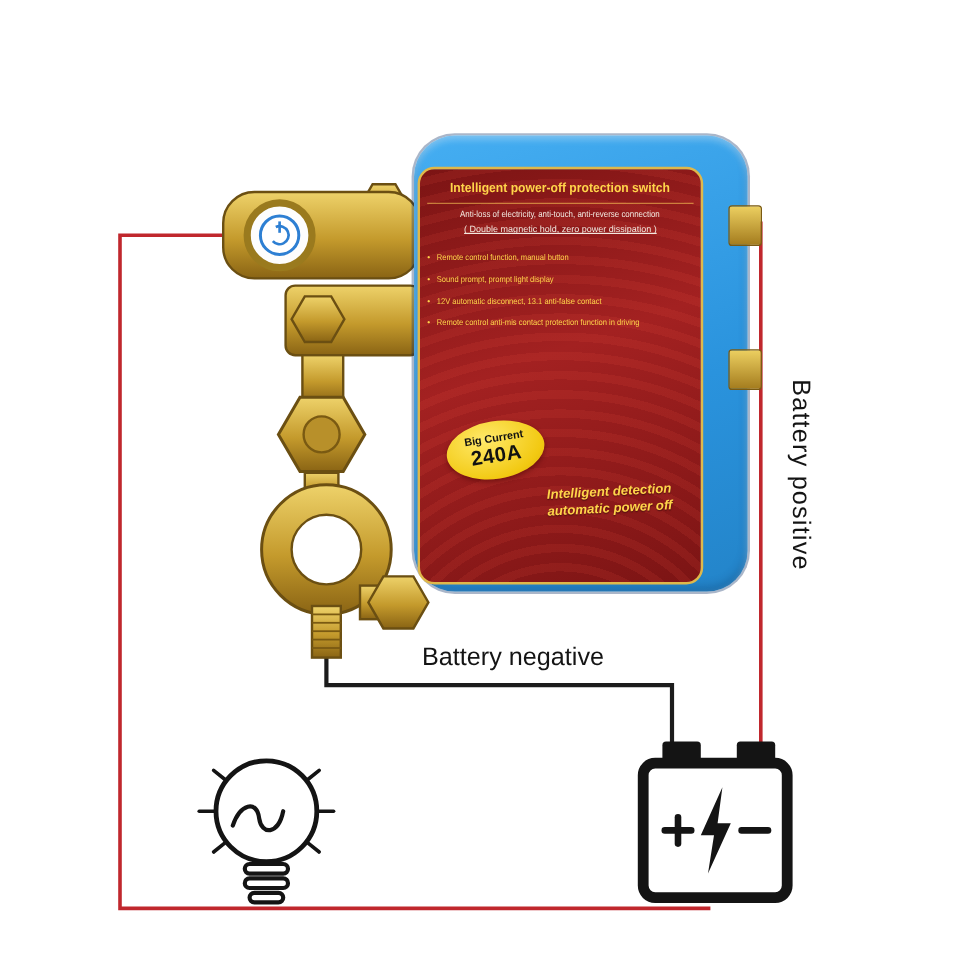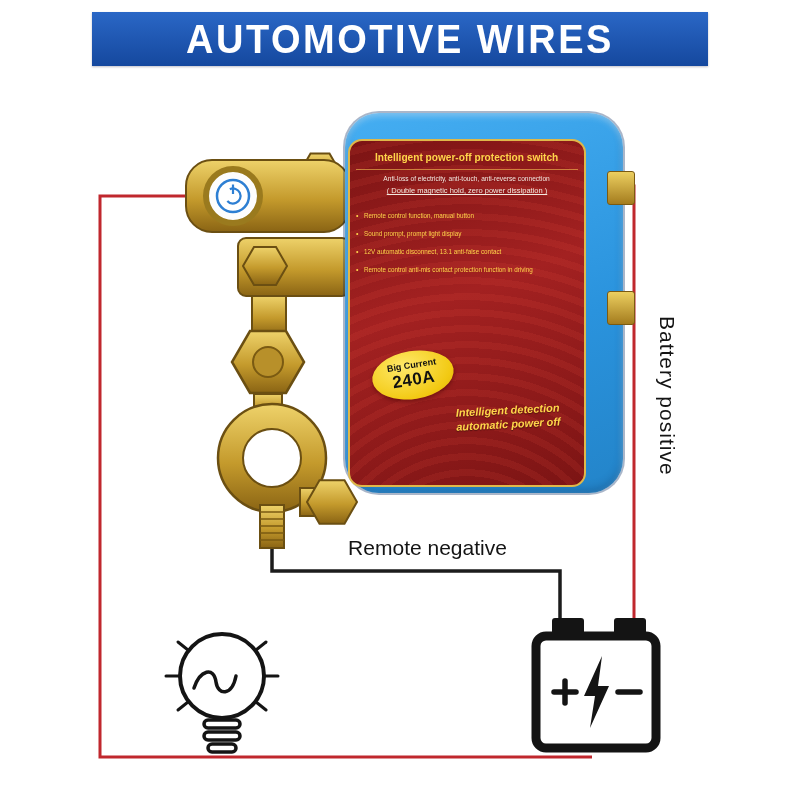--- a/index.html
+++ b/index.html
@@ -135,23 +135,20 @@
     <rect x="100" y="365" width="24" height="43" fill="url(#gold)" stroke="#6b4f12" stroke-width="2"></rect>
     <g stroke="#7a5a12" stroke-width="1.5">
       <line x1="100" y1="372" x2="124" y2="372"></line>
       <line x1="100" y1="379" x2="124" y2="379"></line>
       <line x1="100" y1="386" x2="124" y2="386"></line>
       <line x1="100" y1="393" x2="124" y2="393"></line>
       <line x1="100" y1="400" x2="124" y2="400"></line>
     </g>
   </svg>
 
-  <div class="banner">
-    <span class="txt">AUTOMOTIVE WIRES</span>
-  </div>
 
   <div class="device">
     <div class="nub n1"></div>
     <div class="nub n2"></div>
     <div class="panel">
       <div class="title">
         <span class="fitT">Intelligent power-off protection switch</span>
       </div>
       <div class="sub">
         <span class="fitS">Anti-loss of electricity, anti-touch, anti-reverse connection</span>
@@ -169,21 +166,21 @@
         <span class="b1">Big Current</span>
         <span class="b2">240A</span>
       </div>
       <div class="note">
         <div>Intelligent detection</div>
         <div>automatic power off</div>
       </div>
     </div>
   </div>
 
-  <div class="lbl-neg">Remote negative</div>
+  <div class="lbl-neg">Battery negative</div>
   <div class="lbl-pos">Battery positive</div>
 
   <svg class="bulb" width="130" height="150" viewBox="0 0 130 150">
     <g stroke="#141414" stroke-width="3" stroke-linecap="round">
       <line x1="6" y1="64" x2="20" y2="64"></line>
       <line x1="104" y1="64" x2="118" y2="64"></line>
       <line x1="18" y1="98" x2="28" y2="90"></line>
       <line x1="96" y1="90" x2="106" y2="98"></line>
       <line x1="18" y1="30" x2="28" y2="38"></line>
       <line x1="96" y1="38" x2="106" y2="30"></line>

